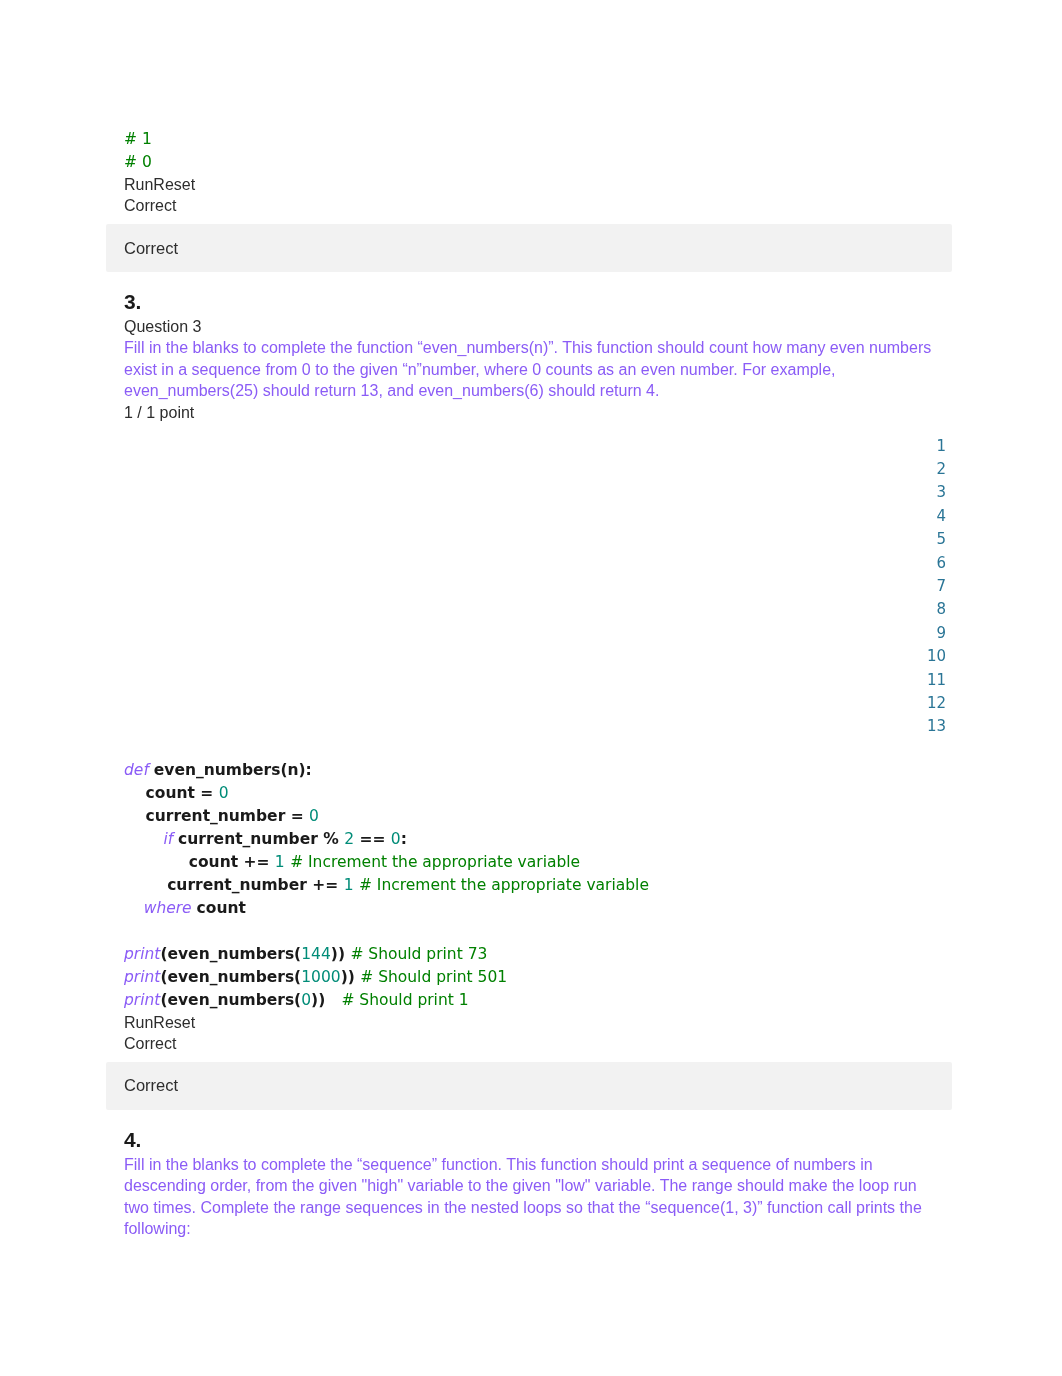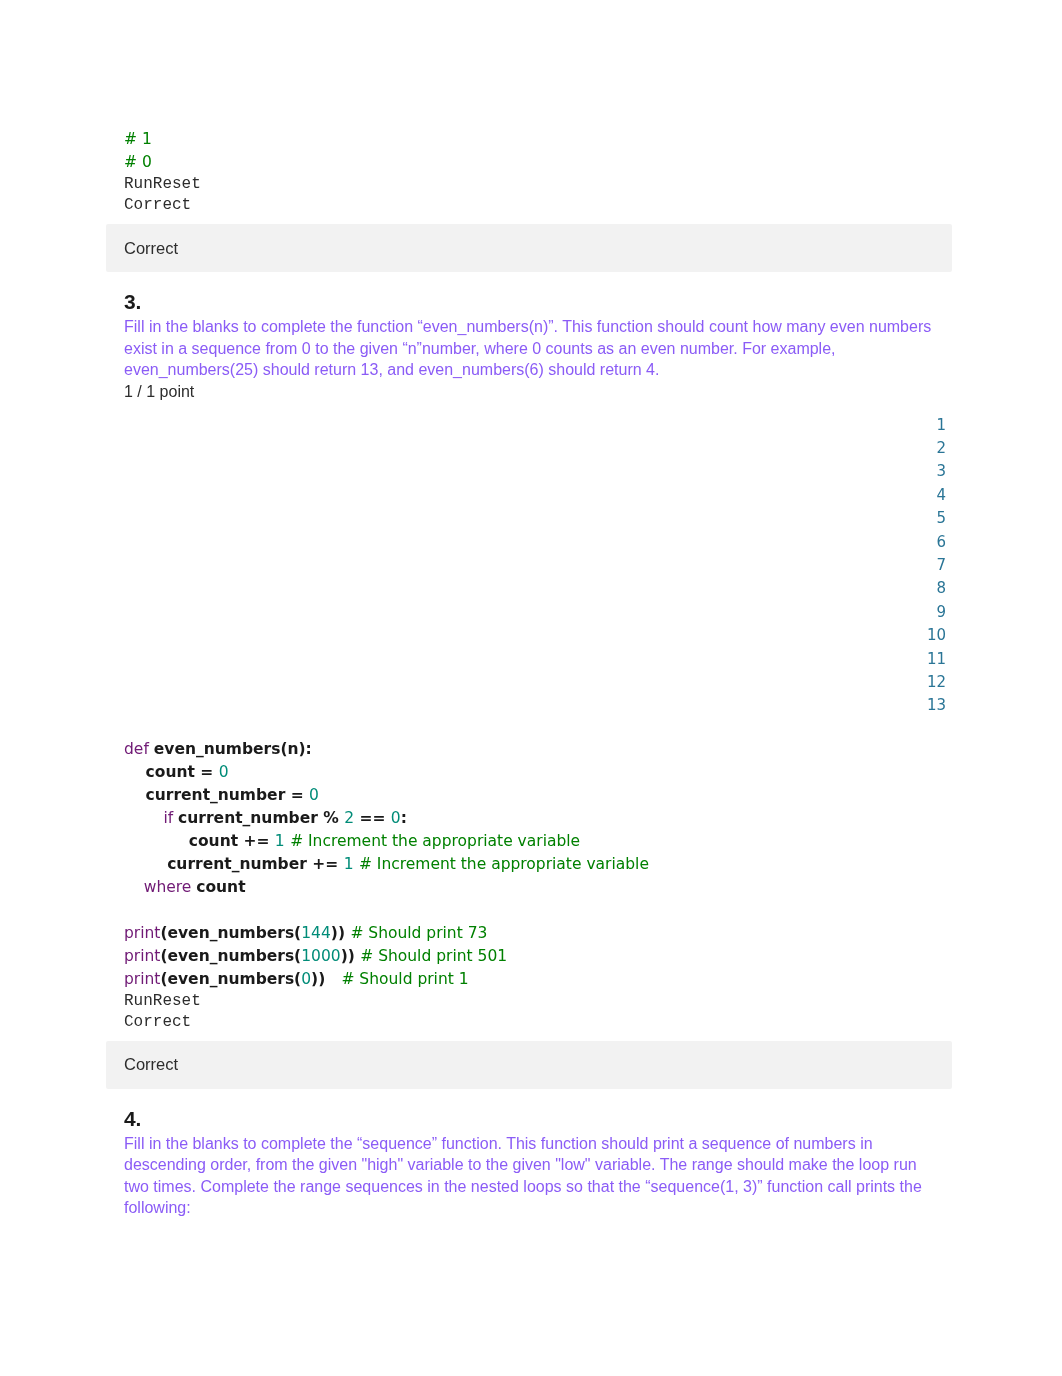--- a/index.html
+++ b/index.html
@@ -31,29 +31,28 @@
 
   
   .code-line {
     font-family: "DejaVu Sans", sans-serif;
     font-size: 15.5px;
     line-height: 23px;
     white-space: pre;
     color: #1a1a1a;
   }
   .cmt   { color: #008000; }
-  .kw    { color: #701a75; }
+  .kw    { color: #8b5cf6; font-style: italic; }
   .num   { color: #008c78; }
   .plain { color: #1a1a1a; font-weight: bold; }
 
   .txt-line {
     font-size: 16px;
     line-height: 21px;
     color: #2d2d2d;
-    font-family: Liberation Mono, monospace;
   }
 
   
   .correct-banner {
     background: #f2f2f2;
     height: 48px;
     width: 846px;
     margin-left: -18px;
     padding-left: 18px;
     display: flex;
@@ -123,20 +122,21 @@
     <div class="txt-line">Correct</div>
 
     <div class="sp8"></div>
     <div class="correct-banner">
       <span>Correct</span>
     </div>
 
     <div class="sp16"></div>
 
     <div class="q-number">3.</div>
+    <div class="q-label">Question 3</div>
     <div class="q-body">Fill in the blanks to complete the function “even_numbers(n)”. This function should count how many even numbers exist in a sequence from 0 to the given “n”number, where 0 counts as an even number. For example, even_numbers(25) should return 13, and even_numbers(6) should return 4.</div>
     <div class="q-points">1 / 1 point</div>
 
     <div class="sp12"></div>
 
     <div class="gutter" id="gutter-q3">
         <div>1</div>
         <div>2</div>
         <div>3</div>
         <div>4</div>

